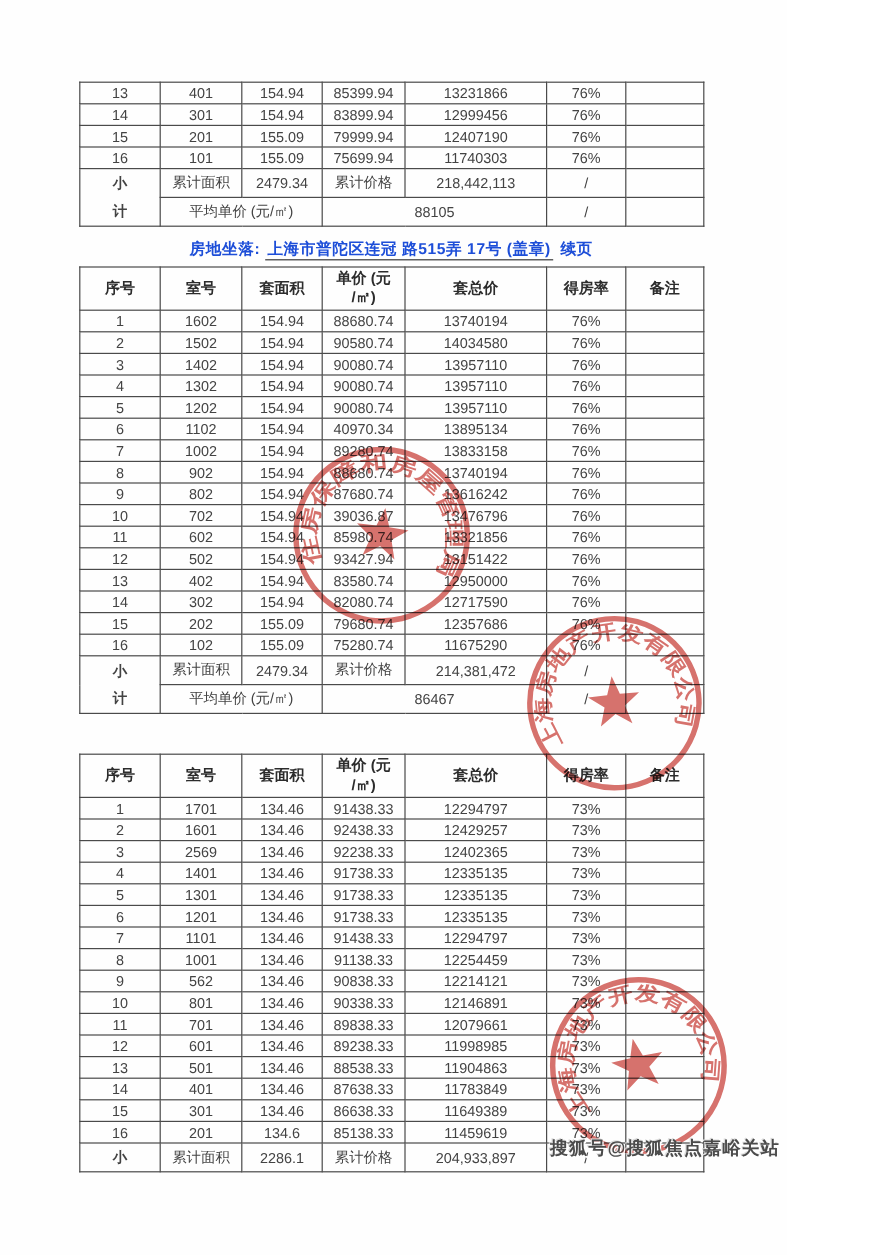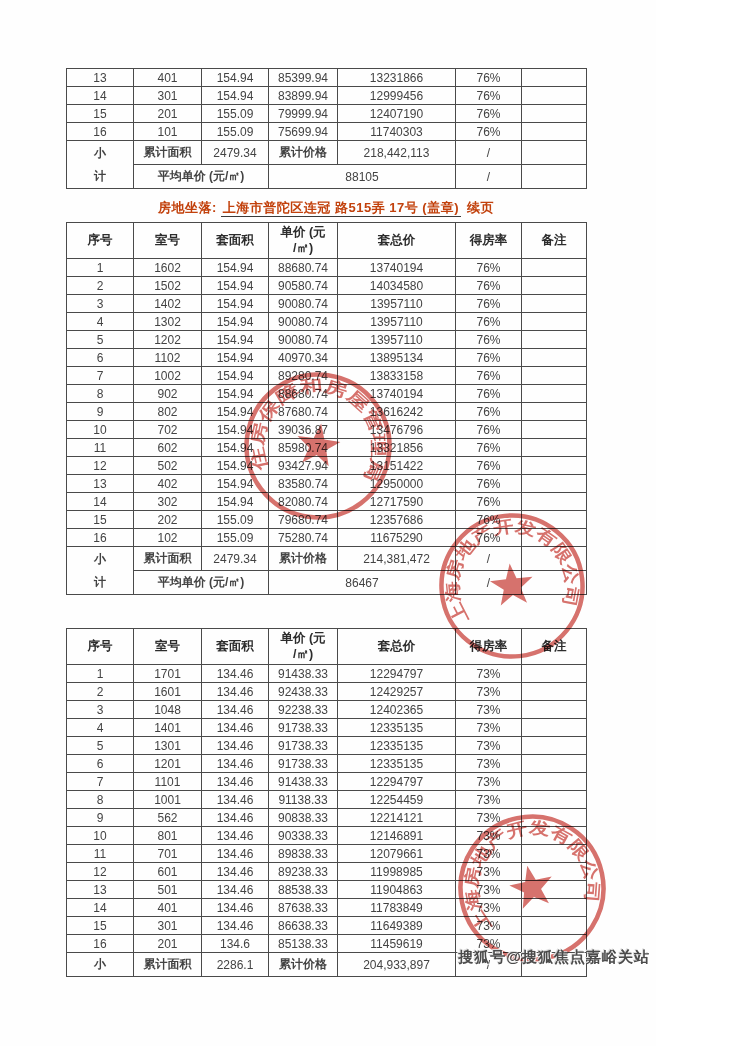--- a/index.html
+++ b/index.html
@@ -6,23 +6,23 @@
   #page{position:relative;width:656px;height:1046px;background:#fefefe;overflow:hidden;
         font-family:"Liberation Sans","DejaVu Sans",sans-serif;color:#3f3f3f;}
   table.tbl{position:absolute;left:66px;width:520px;border-collapse:collapse;table-layout:fixed;}
   table.tbl th,table.tbl td{border:1px solid #4a4a4a;text-align:center;vertical-align:middle;
         padding:0;overflow:hidden;font-size:12px;color:#434343;}
   table.tbl th{font-weight:bold;color:#2c2c2c;font-size:12.5px;height:35px;line-height:1.25;white-space:pre-line;}
   table.tbl td{height:17px;}
   table.tbl tr.trow td{height:23px;}
   td.corner{font-weight:bold;font-size:13px;color:#2c2c2c;}
   td.corner span{display:block;line-height:23px;}
-  td.tlabel{font-weight:bold;color:#2c2c2c;font-size:12.5px;}
+  td.tlabel{font-weight:normal;color:#2c2c2c;font-size:12.5px;}
   .caption{position:absolute;left:66px;width:520px;text-align:center;font-size:13px;font-weight:bold;
-        color:#c2410c;letter-spacing:.5px;}
+        color:#1d4ed8;letter-spacing:.5px;}
   .caption .addr{border-bottom:1.5px solid #3a3a3a;padding:0 2px 1px 2px;}
   .caption .pfx{margin-right:4px;}
   .caption .sfx{margin-left:6px;}
   .stamp{position:absolute;opacity:.78;mix-blend-mode:multiply;pointer-events:none;}
   .watermark{position:absolute;top:948px;right:6px;font-size:15px;font-weight:bold;color:#4b4b4b;
         letter-spacing:1px;text-shadow:1px 1px 0 #ffffff,-1px -1px 0 #dddddd;}
 </style>
 </head>
 <body>
 
@@ -329,21 +329,21 @@
           <td>2</td>
           <td>1601</td>
           <td>134.46</td>
           <td>92438.33</td>
           <td>12429257</td>
           <td>73%</td>
           <td></td>
         </tr>
         <tr>
           <td>3</td>
-          <td>1048</td>
+          <td>2569</td>
           <td>134.46</td>
           <td>92238.33</td>
           <td>12402365</td>
           <td>73%</td>
           <td></td>
         </tr>
         <tr>
           <td>4</td>
           <td>1401</td>
           <td>134.46</td>

